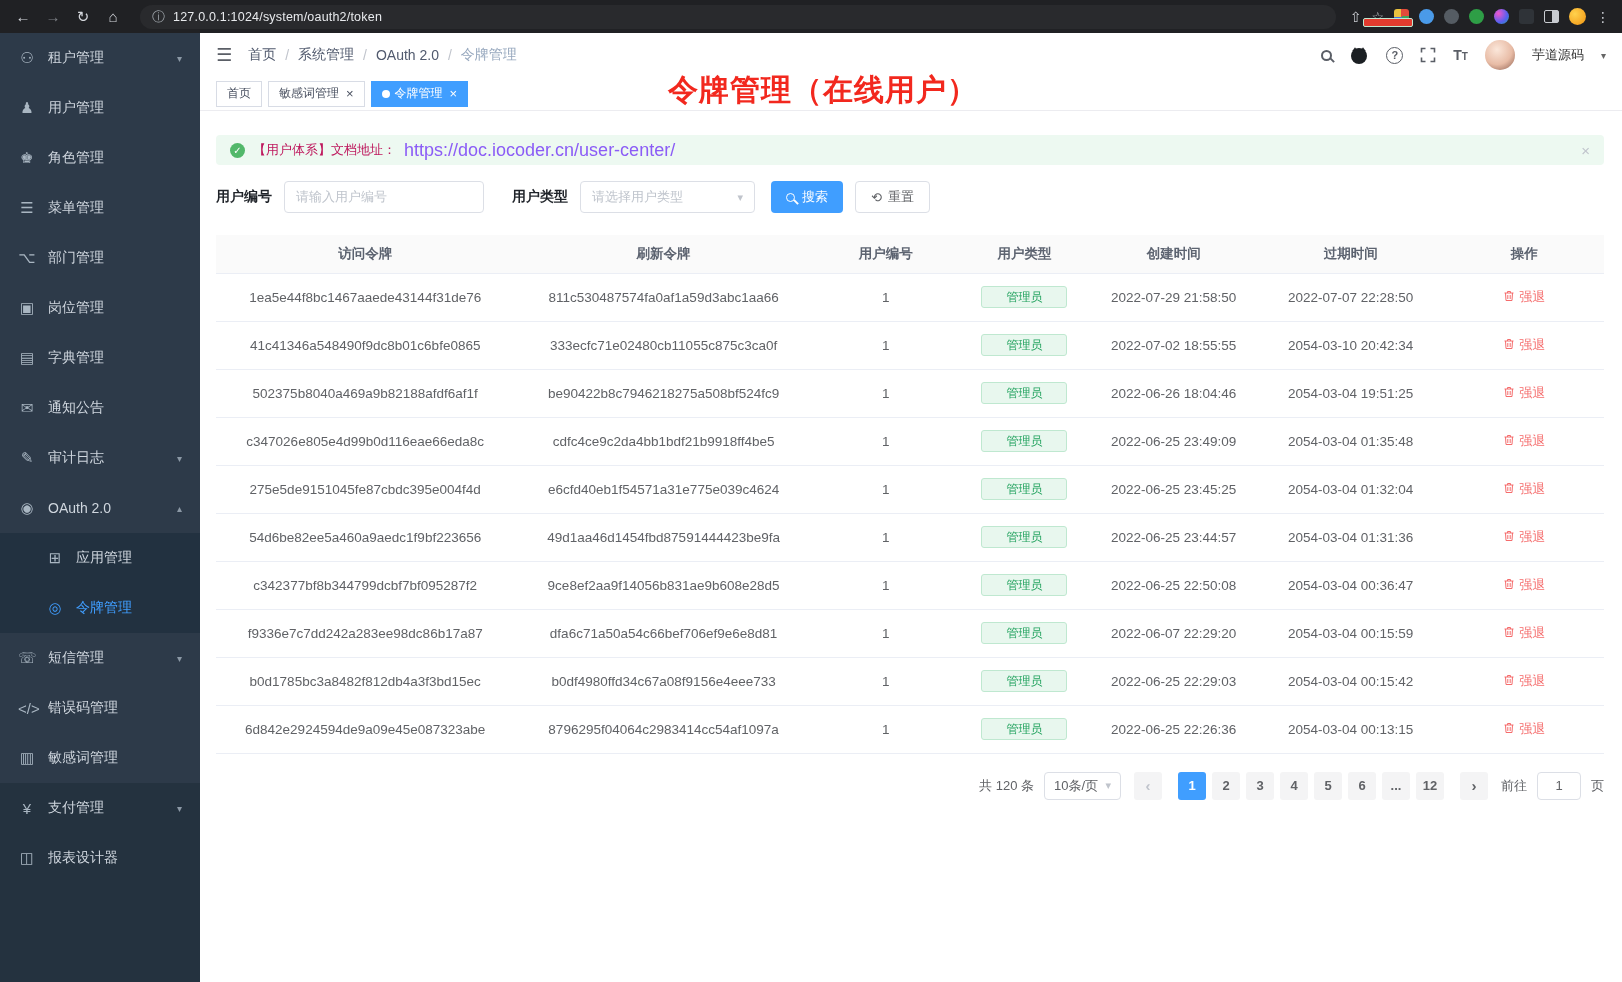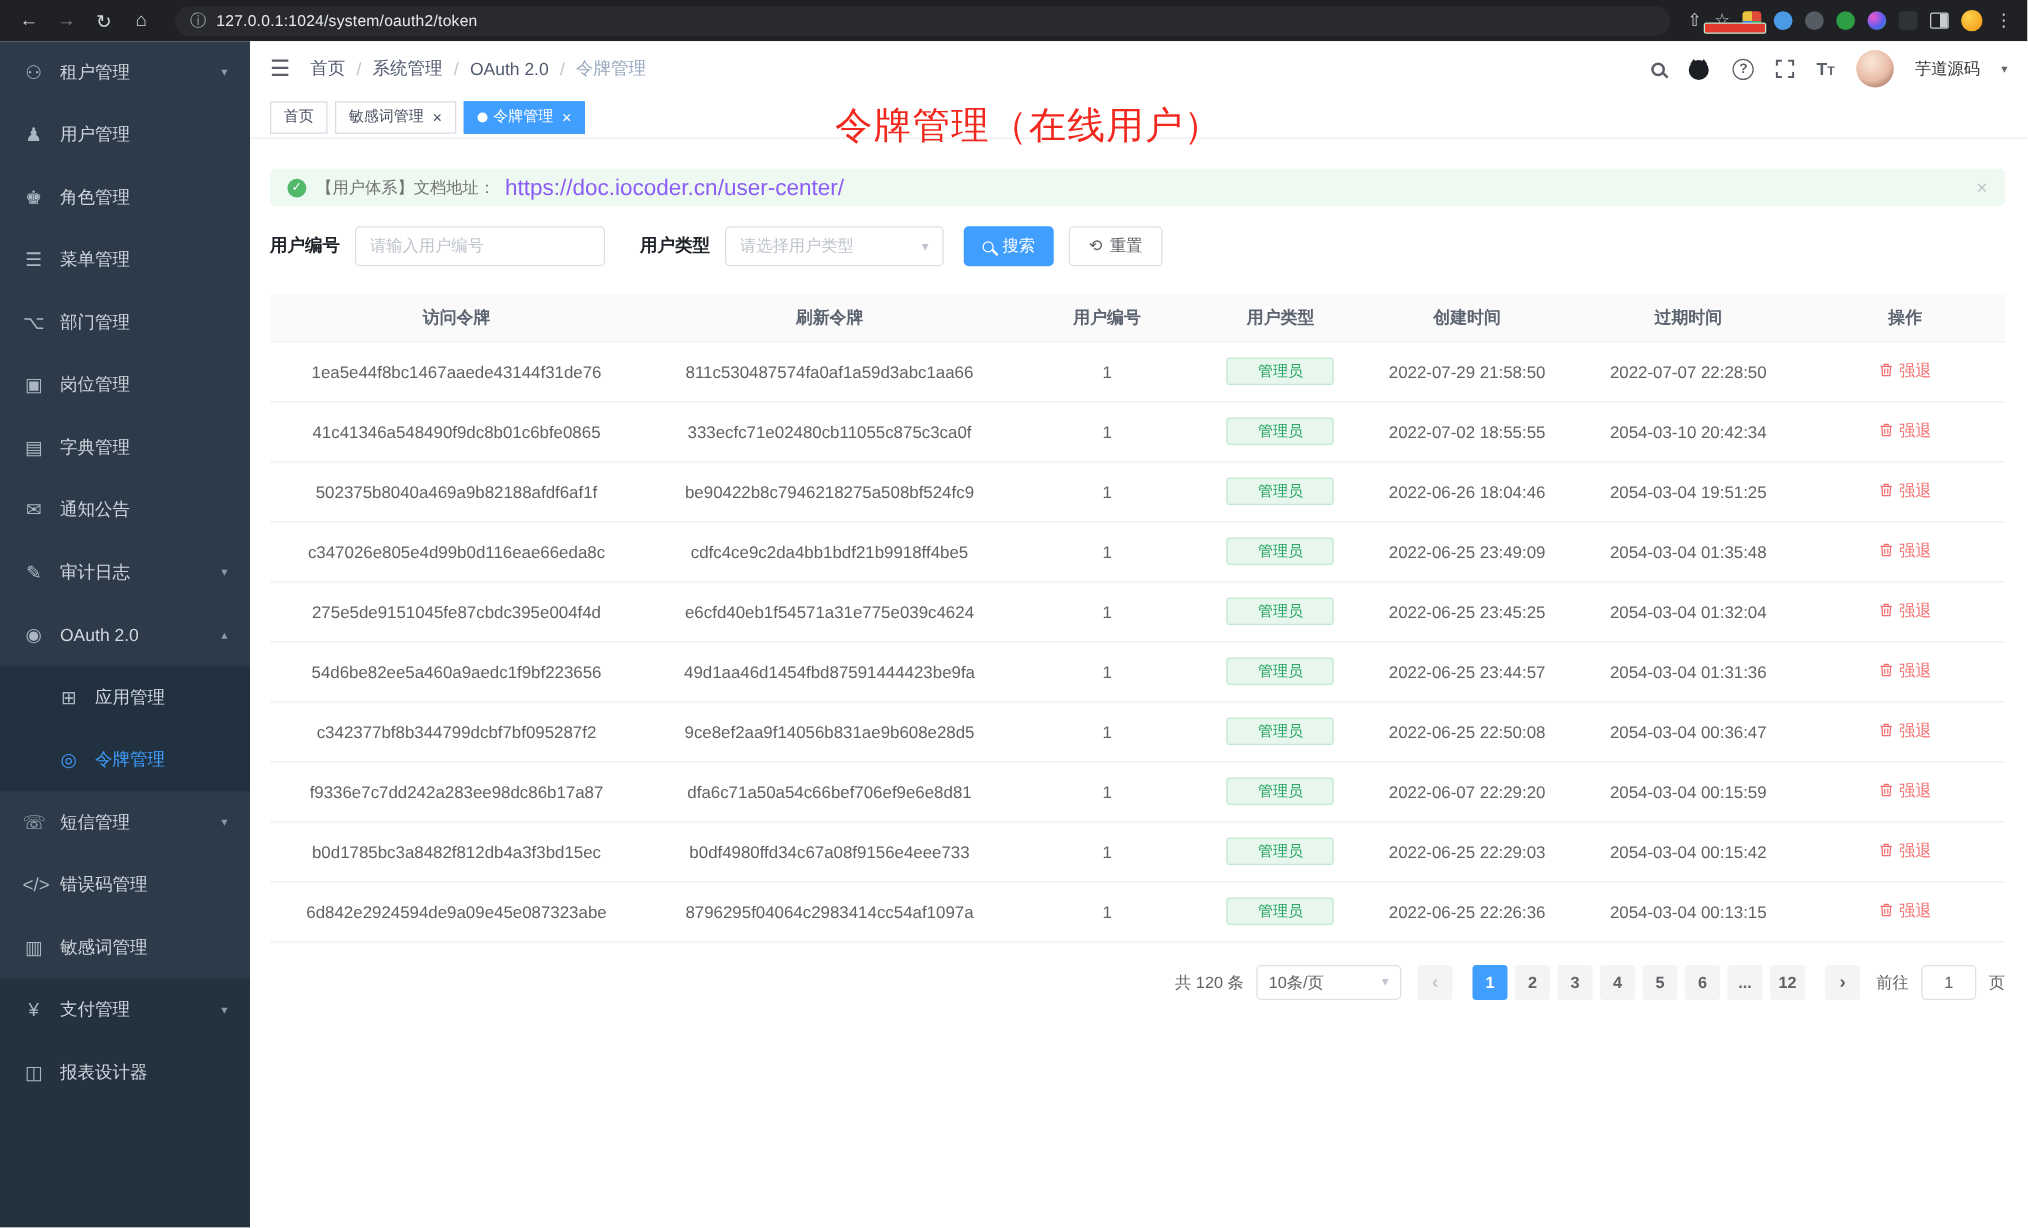--- a/index.html
+++ b/index.html
@@ -64,21 +64,21 @@
 
   .tabsbar{height:34px;display:flex;align-items:center;gap:6px;padding:0 16px;border-bottom:1px solid #ececf0;flex:none}
   .tab{height:26px;display:inline-flex;align-items:center;gap:5px;padding:0 10px;border:1px solid #d8dce5;background:#fff;font-size:12px;color:#495060;cursor:pointer}
   .tab.active{background:#409eff;border-color:#409eff;color:#fff}
   .tab-dot{width:8px;height:8px;border-radius:50%;background:#fff}
   .tab-close{font-size:13px;margin-left:2px;line-height:1}
 
   .content{flex:1;padding:24px 18px 0 16px;min-width:0}
   .alert{height:30px;background:#edf9f1;border-radius:4px;display:flex;align-items:center;gap:8px;padding:0 14px}
   .alert-check{width:15px;height:15px;border-radius:50%;background:#52b86a;color:#fff;font-size:10px;display:flex;align-items:center;justify-content:center;flex:none}
-  .alert-text{font-size:13px;color:#737373}
+  .alert-text{font-size:13px;color:#be185d}
   .alert-link{color:#8b5cf6;font-size:18px;cursor:pointer}
   .alert-close{margin-left:auto;color:#c0c4cc;font-size:15px;cursor:pointer}
 
   .filters{display:flex;align-items:center;margin-top:16px}
   .f-label{font-size:14px;font-weight:700;color:#1f2329;margin-right:12px}
   .f-input{width:200px;height:32px;border:1px solid #dcdfe6;border-radius:4px;display:flex;align-items:center;padding:0 11px;background:#fff;cursor:text}
   .placeholder{color:#bfc4cc;font-size:13px;flex:1;white-space:nowrap;overflow:hidden}
   .f-select{width:175px;height:32px;border:1px solid #dcdfe6;border-radius:4px;display:flex;align-items:center;padding:0 11px;background:#fff;cursor:pointer}
   .sel-caret{color:#c0c4cc;font-size:11px}
   .gap28{width:28px}
@@ -86,29 +86,29 @@
   .btn-primary .mag{width:9px;height:9px;border-width:1.6px}
   .btn-plain{height:32px;background:#fff;color:#606266;border:1px solid #dcdfe6;border-radius:4px;padding:0 15px;font-size:13px;display:inline-flex;align-items:center;gap:6px;margin-left:12px;cursor:pointer;font-family:inherit}
 
   table{width:100%;border-collapse:collapse;margin-top:22px;table-layout:fixed}
   thead th{height:38px;background:#fafafa;font-size:13.5px;color:#5c6370;font-weight:700;border-bottom:1px solid #ebeef5}
   tbody td{height:48px;font-size:13.5px;color:#606266;text-align:center;border-bottom:1px solid #ebeef5;overflow:hidden;text-overflow:ellipsis;white-space:nowrap;padding:0 4px}
   .badge{display:inline-block;padding:3px 24px;font-size:12px;color:#23a35f;background:#e8f7ee;border:1px solid #bfe8d0;border-radius:3px;line-height:1.2}
   .danger-link{color:#f56c6c;font-size:13px;cursor:pointer;display:inline-flex;align-items:center;gap:4px}
 
   .pager{display:flex;align-items:center;justify-content:flex-end;gap:10px;margin-top:18px;font-size:13px;color:#606266}
-  .psel{width:116px;height:28px;border:1px solid #dcdfe6;border-radius:4px;display:flex;align-items:center;justify-content:space-between;padding:0 9px;cursor:pointer}
+  .psel{width:77px;height:28px;border:1px solid #dcdfe6;border-radius:4px;display:flex;align-items:center;justify-content:space-between;padding:0 9px;cursor:pointer}
   .pages{display:flex;align-items:center}
   .pbtn{min-width:28px;height:28px;background:#f4f4f5;border-radius:3px;display:inline-flex;align-items:center;justify-content:center;font-weight:600;color:#606266;cursor:pointer;margin:0 3px;padding:0 4px;font-size:13px}
   .pbtn.active{background:#409eff;color:#fff}
   .pbtn.nav{background:#f4f4f5;font-size:15px}
   .pbtn.disabled{color:#c0c4cc;cursor:default}
   .goto-input{width:44px;height:28px;border:1px solid #dcdfe6;border-radius:4px;text-align:center;font-size:13px;color:#606266;font-family:inherit}
 
-  .annotation{position:absolute;left:668px;top:80px;font-size:30px;font-weight:400;color:#f2281e;letter-spacing:1px;pointer-events:none;white-space:nowrap}
+  .annotation{position:absolute;left:668px;top:70px;font-size:30px;font-weight:700;color:#f2281e;letter-spacing:1px;pointer-events:none;white-space:nowrap}
 </style>
 </head>
 <body>
 
 <div class="page">
 
   <div class="browser">
     <span class="bicon">←</span>
     <span class="bicon dim">→</span>
     <span class="bicon">↻</span>

